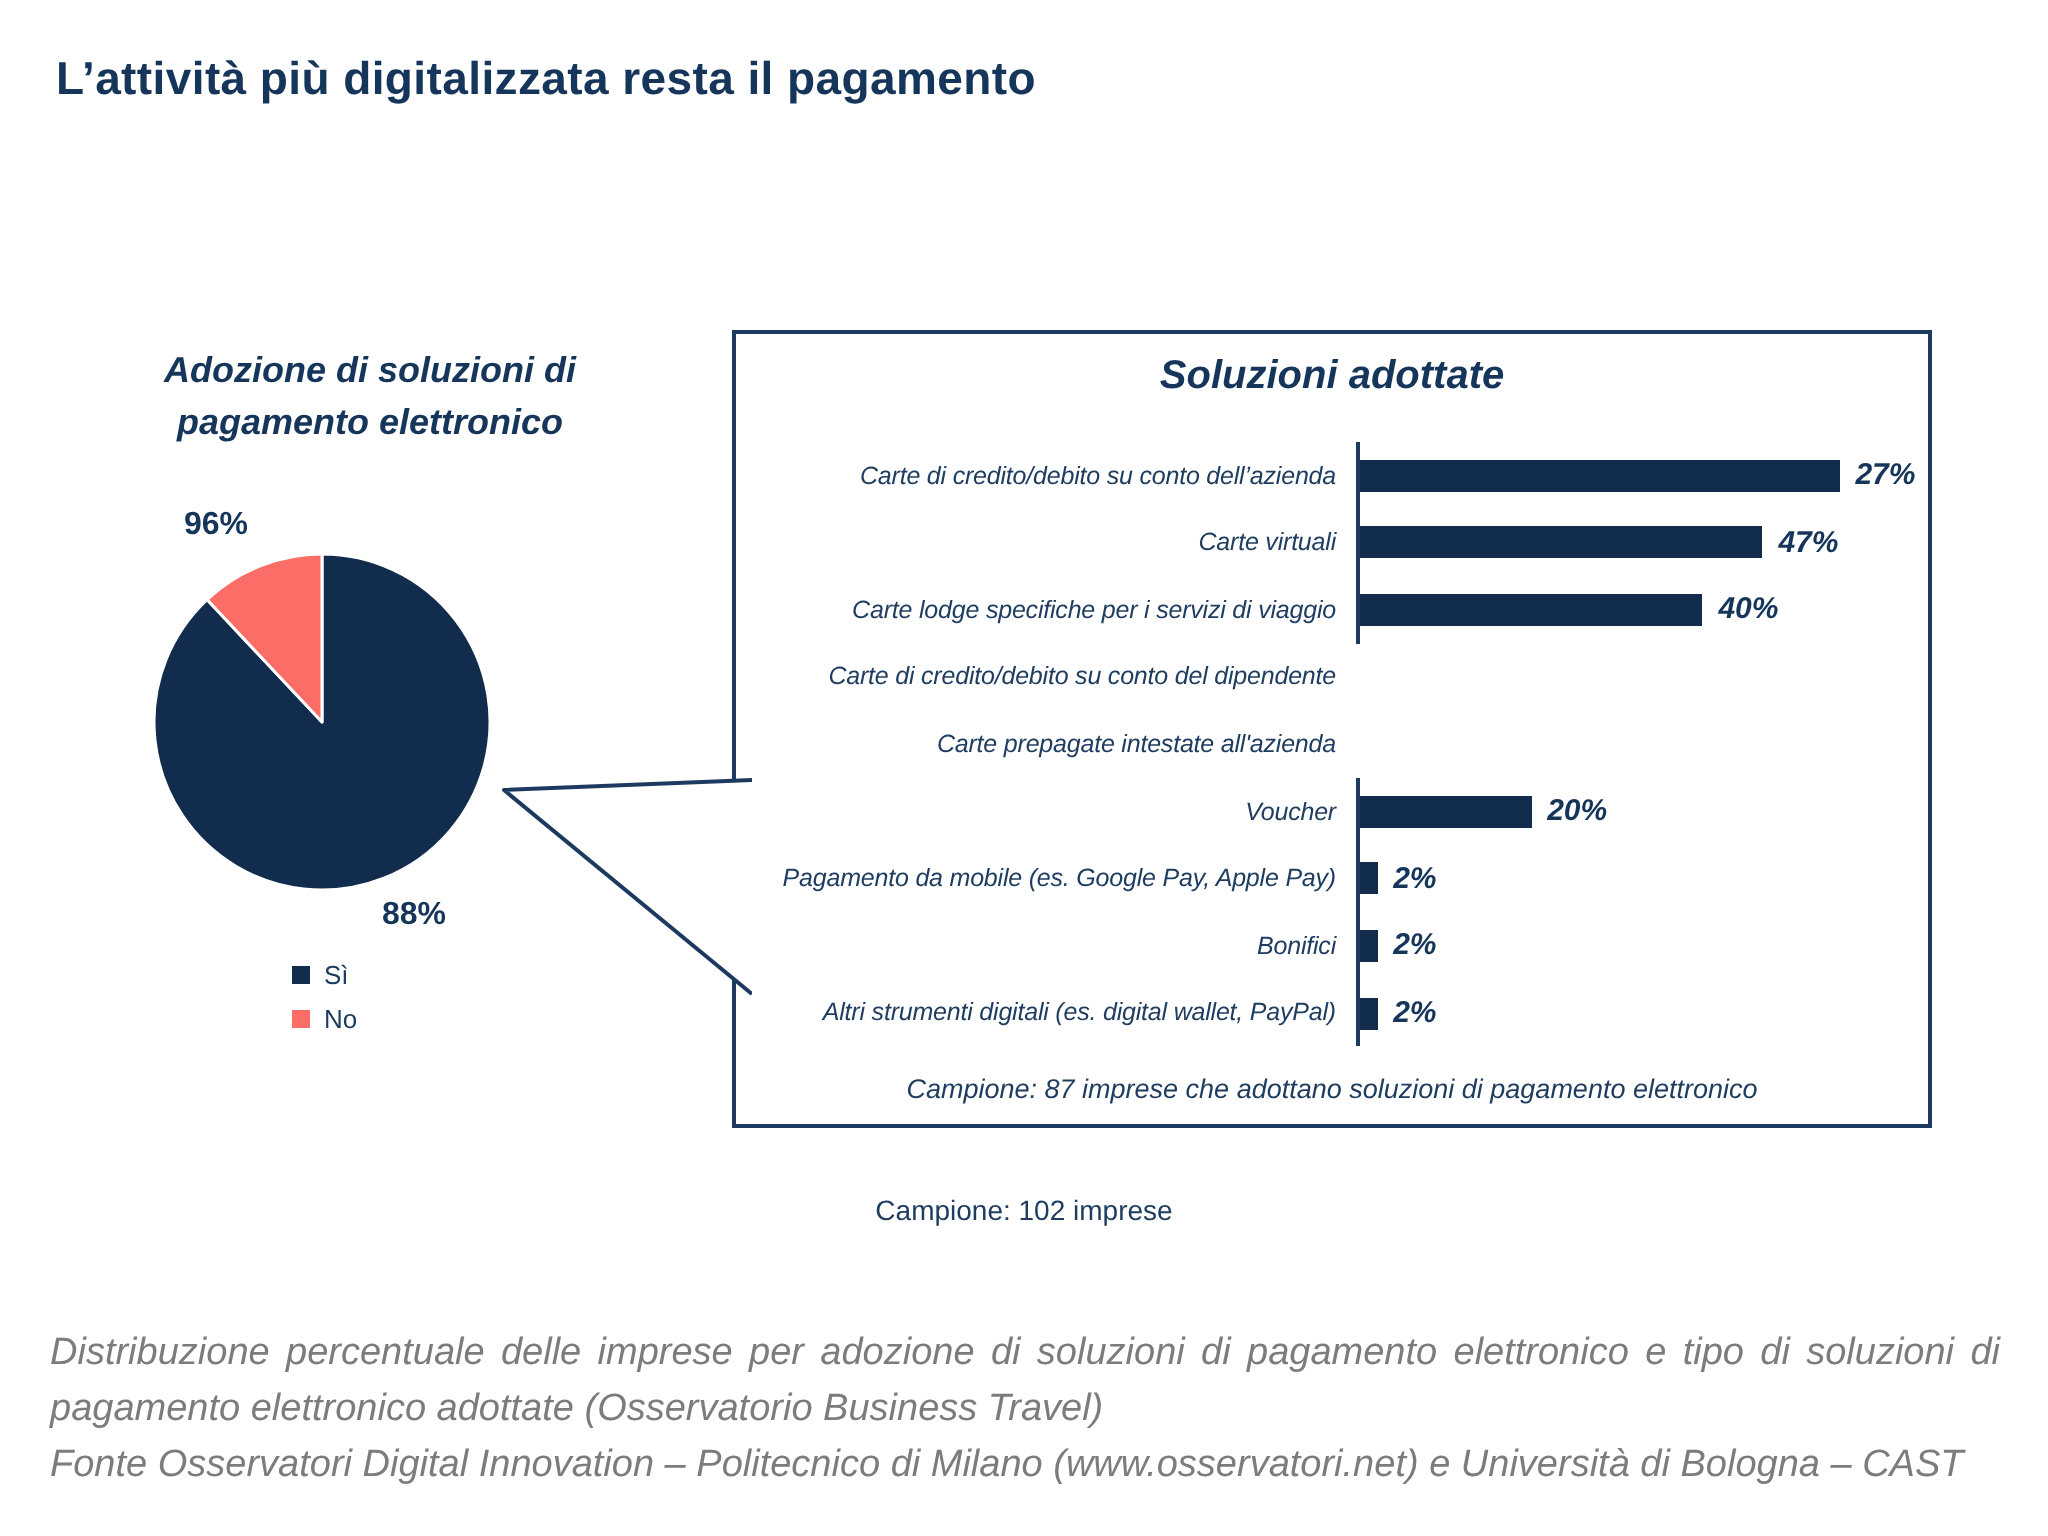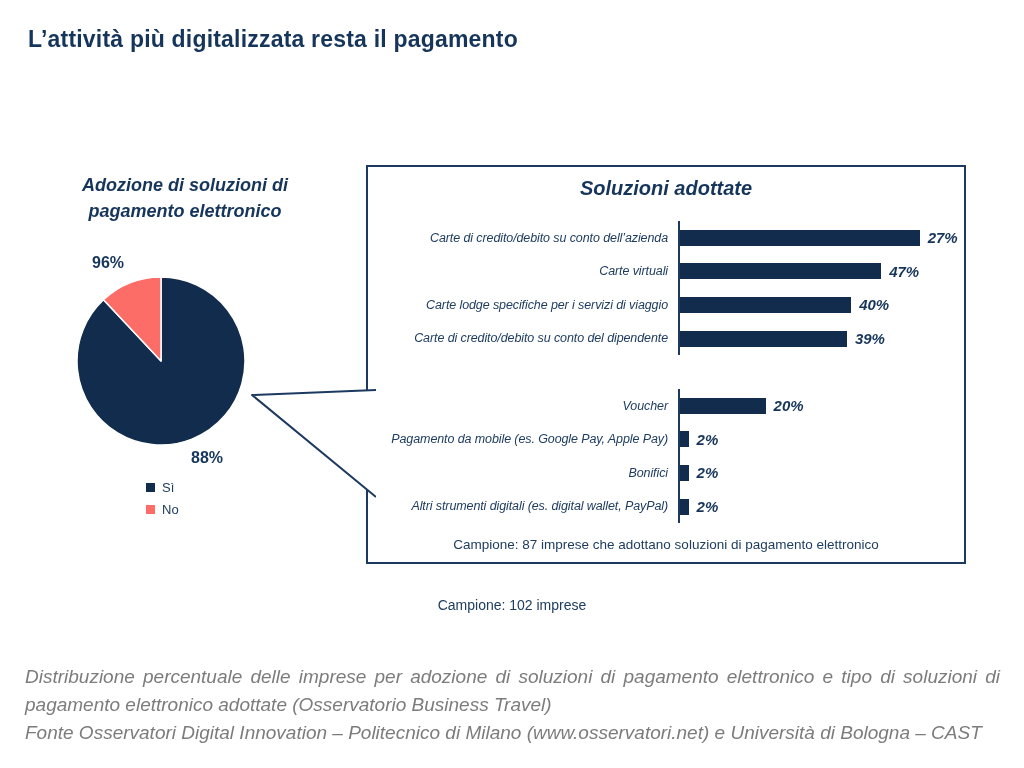--- a/index.html
+++ b/index.html
@@ -36,21 +36,21 @@
   .bar-row{display:flex;align-items:center;height:33.6px;}
   .bar-label{
     width:300px;flex:0 0 300px;text-align:right;padding-right:10px;
     font-size:12.5px;color:#1F3D60;letter-spacing:-0.1px;line-height:1.15;
   }
   .bar-zone{flex:1;display:flex;align-items:center;height:100%;border-left:2px solid #1C3A5F;}
   .bar-fill{height:16px;background:#112C4C;}
   .bar-pct{margin-left:8px;font-weight:bold;font-size:15px;color:#16355A;white-space:nowrap;}
   .box-note{
     position:absolute;left:0;right:0;bottom:10px;text-align:center;
-    font-size:13.5px;color:#1F3D60;
+    font-size:13.5px;color:#1F3D60;font-style:italic;
   }
   #callout-svg{position:absolute;left:250px;top:383px;z-index:3;}
   
   .sample-note{
     position:absolute;left:0;right:0;top:597px;text-align:center;
     font-size:14px;color:#1F3D60;
   }
   .captions{
     position:absolute;left:25px;top:663px;width:975px;
     color:#7C7C7C;font-style:italic;font-size:19px;line-height:1.47;
@@ -105,26 +105,23 @@
         </div>
         <div class="bar-row">
           <div class="bar-label">Carte lodge specifiche per i servizi di viaggio</div>
           <div class="bar-zone">
             <div class="bar-fill" style="width: 171.2px; background: rgb(17, 44, 76);"></div>
             <span class="bar-pct">40%</span>
           </div>
         </div>
         <div class="bar-row">
           <div class="bar-label">Carte di credito/debito su conto del dipendente</div>
-          <div class="bar-zone">
-            <div class="bar-fill" style="width: 166.9px; background: rgb(17, 44, 76);"></div>
-            <span class="bar-pct">39%</span>
-          </div>
         </div>
         <div class="bar-row">
+          <div class="bar-label">Carte prepagate intestate all'azienda</div>
         </div>
         <div class="bar-row">
           <div class="bar-label">Voucher</div>
           <div class="bar-zone">
             <div class="bar-fill" style="width: 85.6px; background: rgb(17, 44, 76);"></div>
             <span class="bar-pct">20%</span>
           </div>
         </div>
         <div class="bar-row">
           <div class="bar-label">Pagamento da mobile (es. Google Pay, Apple Pay)</div>

